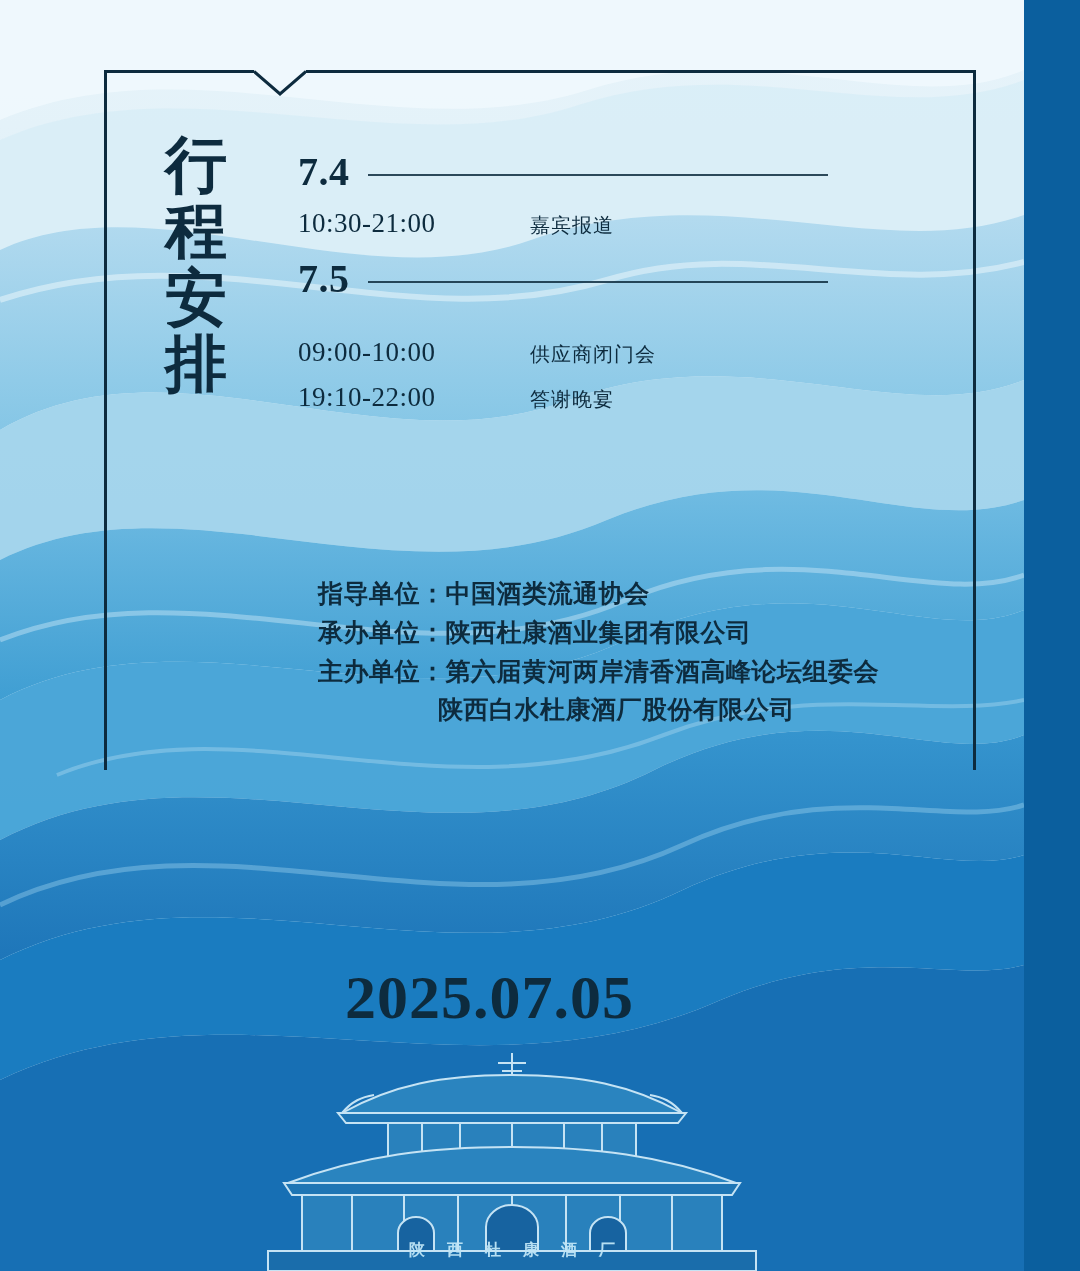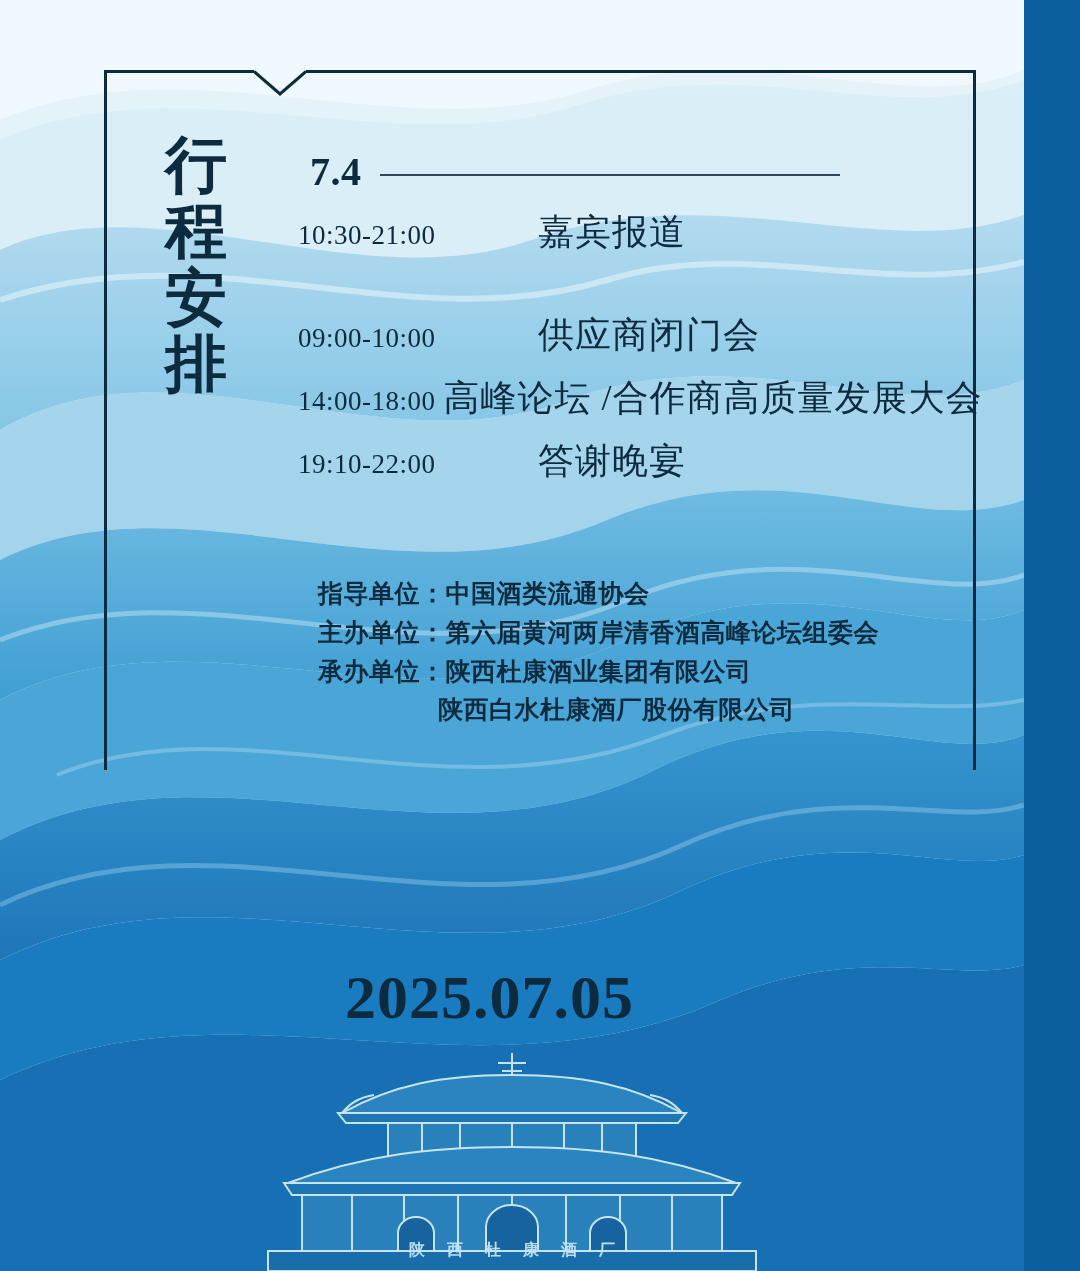--- a/index.html
+++ b/index.html
@@ -88,43 +88,41 @@
     display: flex;
     align-items: center;
     gap: 18px;
   }
   .day-label {
     font-size: 40px;
     font-weight: 700;
     letter-spacing: 0.5px;
     line-height: 1.1;
     white-space: nowrap;
-    margin-left: 12px;
   }
   .day-rule {
     flex: 0 0 460px;
     height: 2px;
     background: #0d2b3e;
     opacity: .85;
     margin-top: 6px;
   }
   .item {
     display: flex;
     align-items: baseline;
     margin-top: 14px;
-    gap: 8px;
   }
   .item .time {
     width: 232px;
     font-size: 27px;
     letter-spacing: .5px;
     white-space: nowrap;
   }
   .item .desc {
-    font-size: 36px;
+    font-size: 20px;
     letter-spacing: 1px;
     white-space: nowrap;
   }
   .gap-4 { height: 18px; }
   .gap-5 { height: 22px; }
 
   
   .orgs {
     position: absolute;
     left: 298px;
@@ -255,39 +253,39 @@
       <div class="day-label">7.4</div>
       <div class="day-rule"></div>
     </div>
     <div class="item">
       <div class="time">10:30-21:00</div>
       <div class="desc">嘉宾报道</div>
     </div>
 
     <div class="gap-4"></div>
 
+    <div class="day-row">
+      <div class="day-label">7.5</div>
+      <div class="day-rule"></div>
+    </div>
     <div class="gap-5"></div>
     <div class="item">
       <div class="time">09:00-10:00</div>
       <div class="desc">供应商闭门会</div>
     </div>
     <div class="item">
-      <div class="time">14:00-18:00</div>
-      <div class="desc">高峰论坛 /合作商高质量发展大会</div>
-    </div>
-    <div class="item">
       <div class="time">19:10-22:00</div>
       <div class="desc">答谢晚宴</div>
     </div>
   </div>
 
   <div class="orgs">
     <div class="row">指导单位：中国酒类流通协会</div>
+    <div class="row">承办单位：陕西杜康酒业集团有限公司</div>
     <div class="row">主办单位：第六届黄河两岸清香酒高峰论坛组委会</div>
-    <div class="row">承办单位：陕西杜康酒业集团有限公司</div>
     <div class="row indent">陕西白水杜康酒厂股份有限公司</div>
   </div>
 
   <div class="bigdate">2025.07.05</div>
 
   <div class="building">
     <svg viewBox="0 0 640 220" preserveAspectRatio="xMidYMax meet" xmlns="http://www.w3.org/2000/svg">
       <g fill="none" stroke="#cfeaf8" stroke-width="2" opacity="0.95">
 
         <line x1="320" y1="2" x2="320" y2="26"></line>

